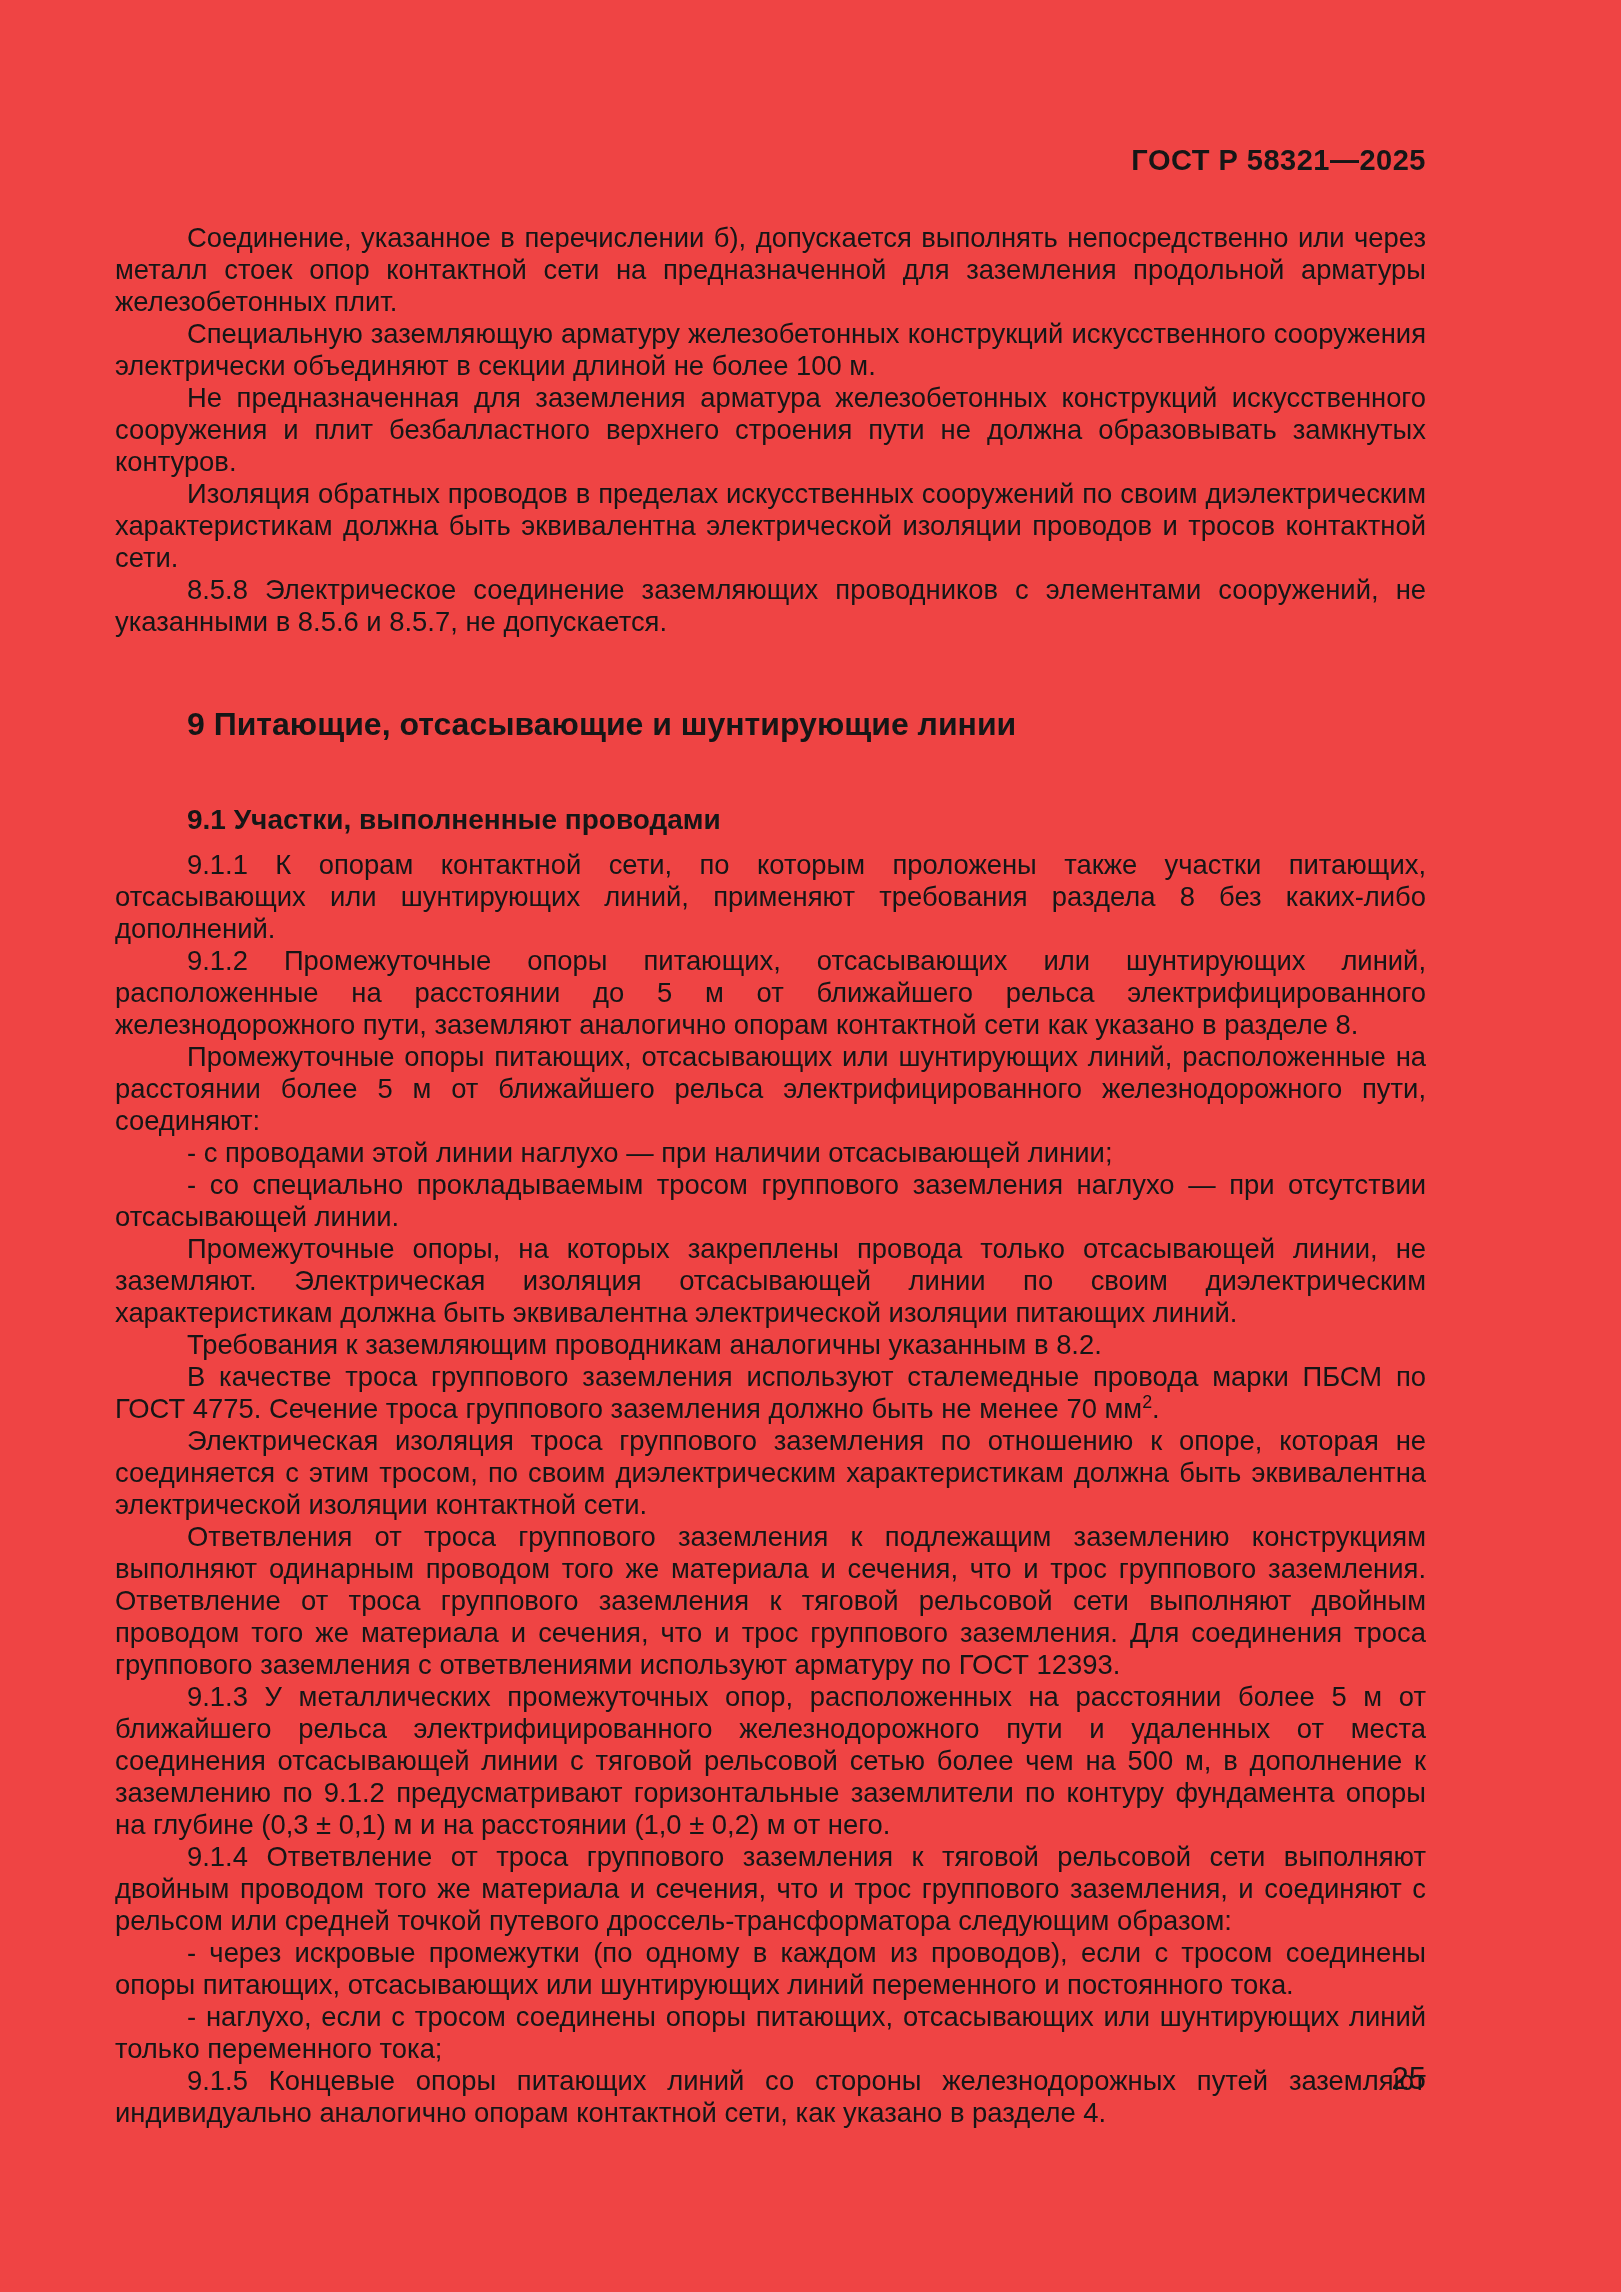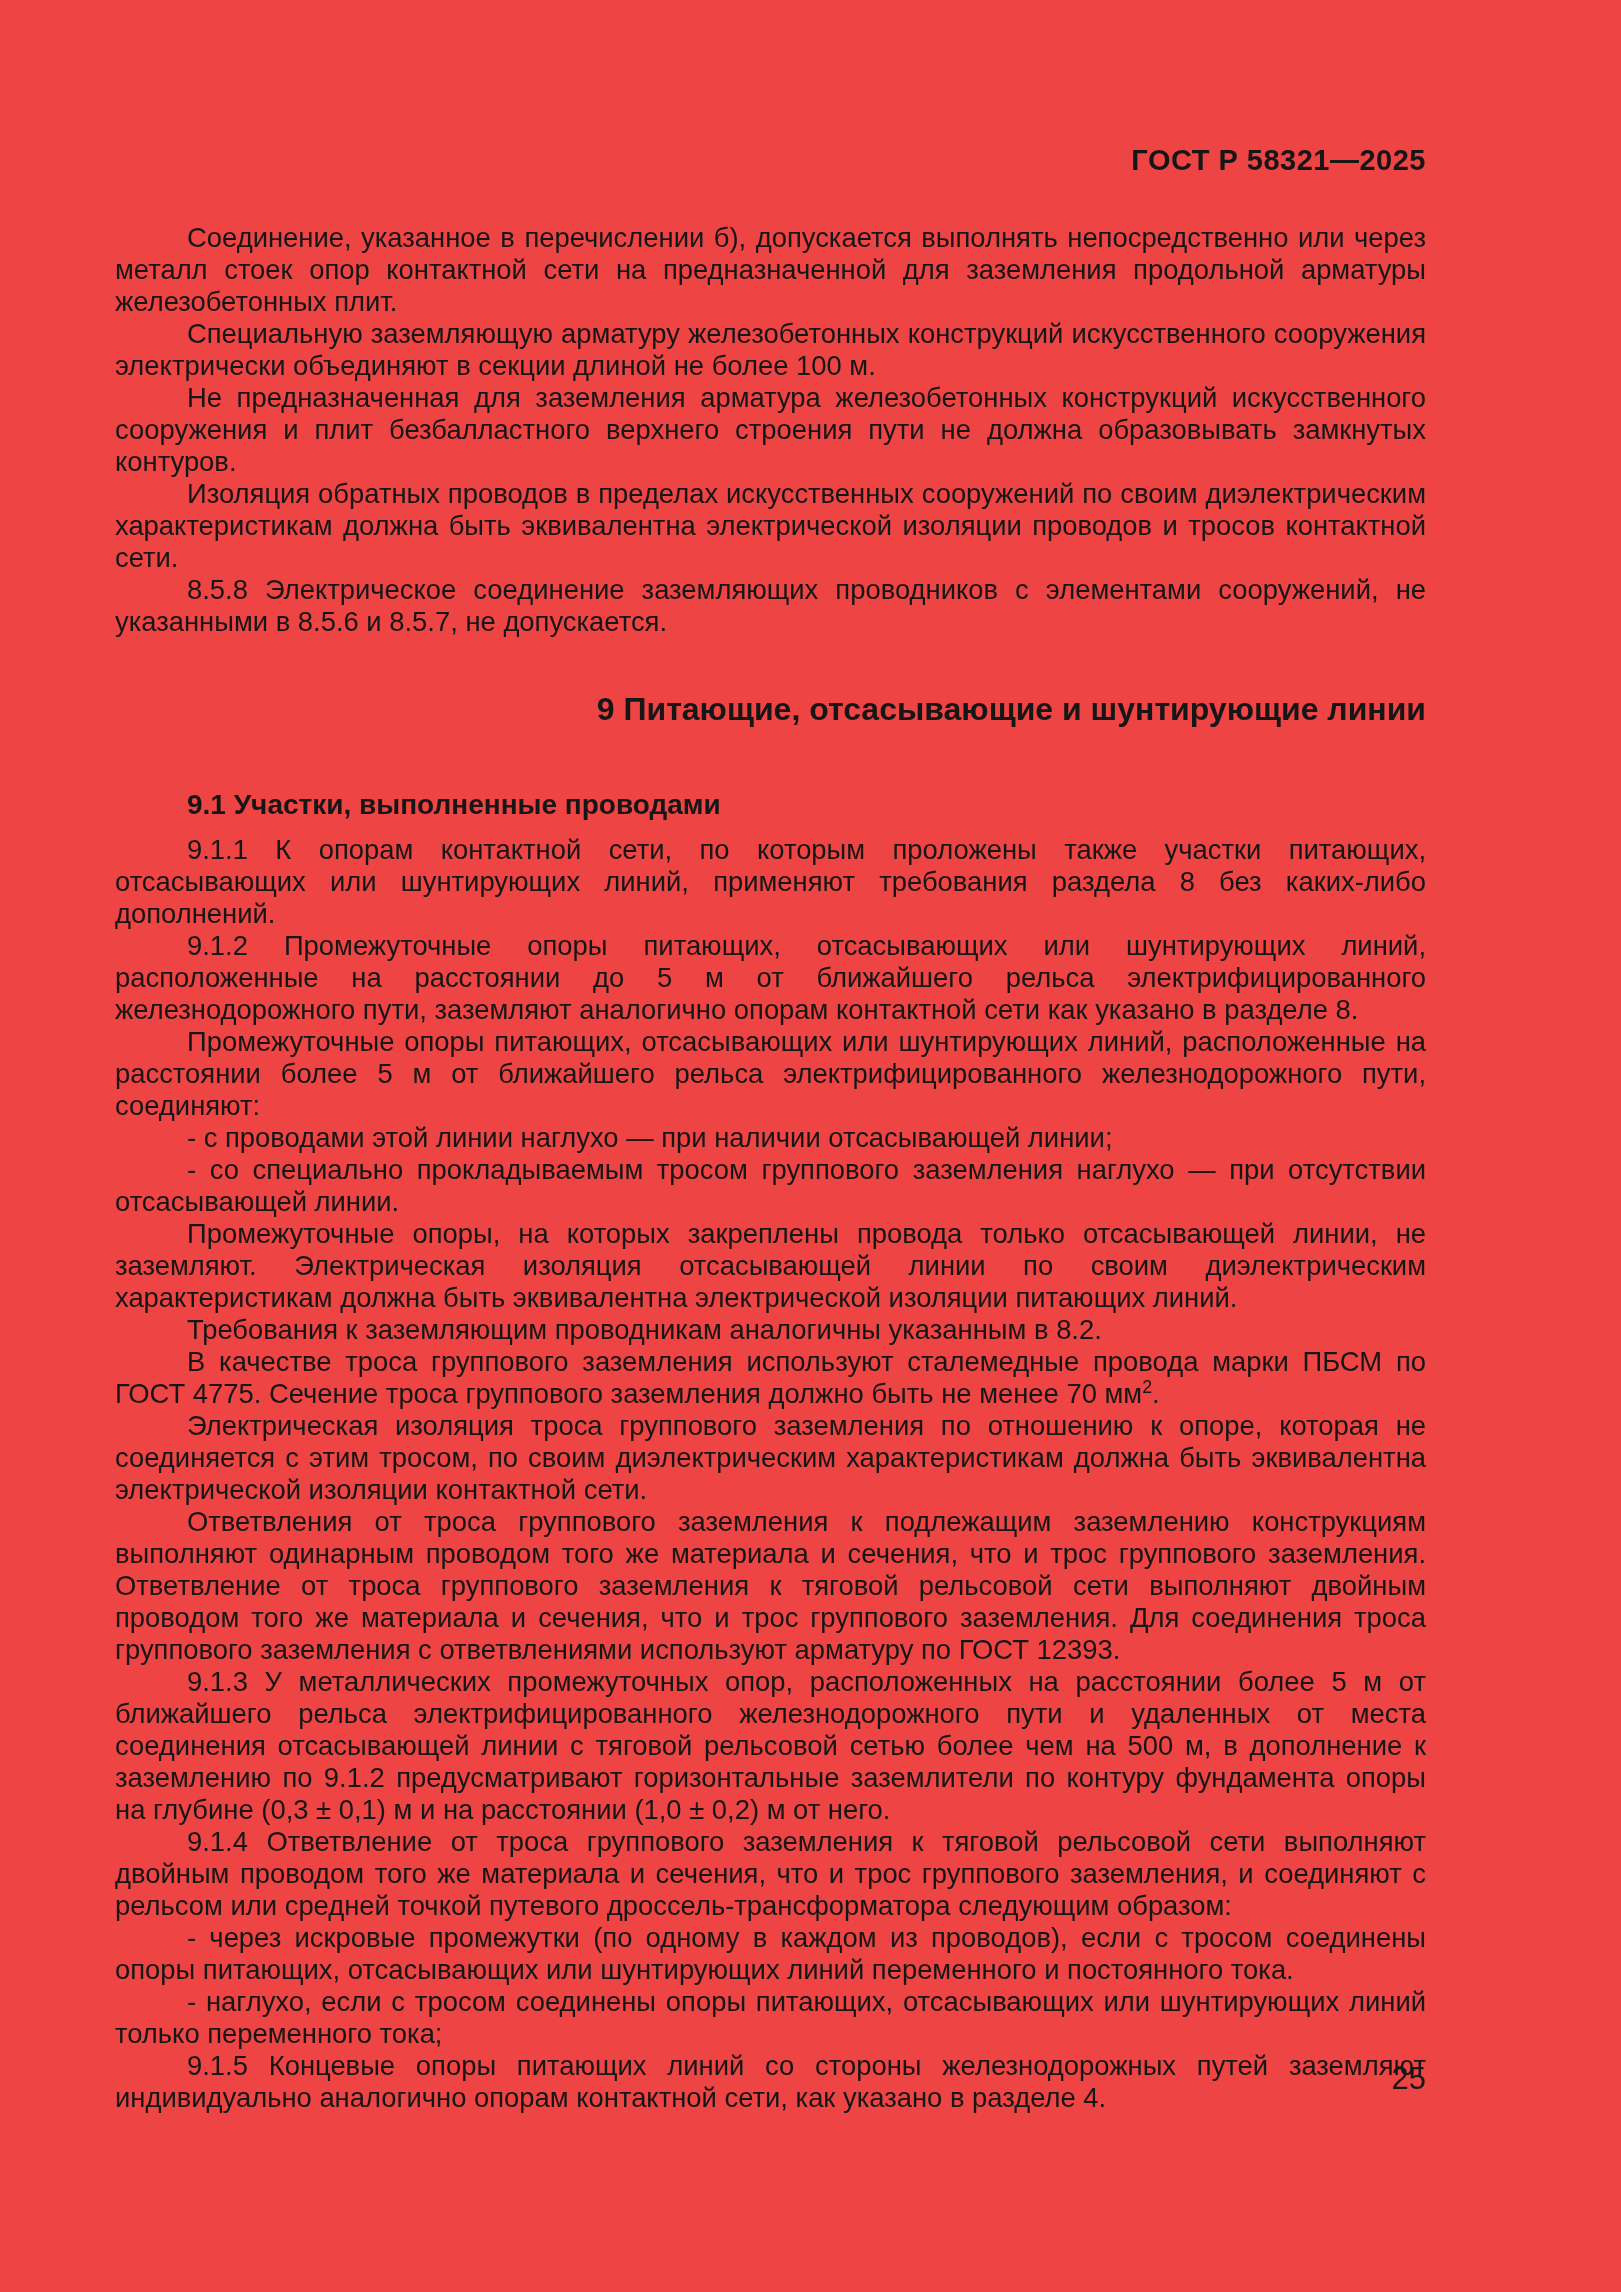--- a/index.html
+++ b/index.html
@@ -35,23 +35,23 @@
   }
   .paragraph, .list-item {
     margin: 0;
     text-indent: 72px;
     text-align: justify;
   }
   .heading1 {
     font-size: 32px;
     font-weight: bold;
     line-height: 41px;
-    margin: 51px 0 0 0;
+    margin: 66px 0 0 0;
     text-indent: 72px;
-    text-align: right;
+    text-align: left;
     hyphens: none;
   }
   .heading2 {
     font-size: 28px;
     font-weight: bold;
     line-height: 35px;
     margin: 57px 0 11.8px 0;
     text-indent: 72px;
     text-align: left;
     hyphens: none;

